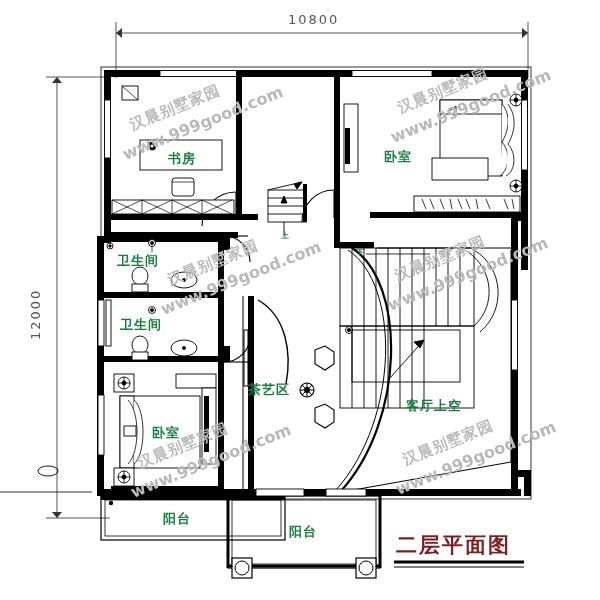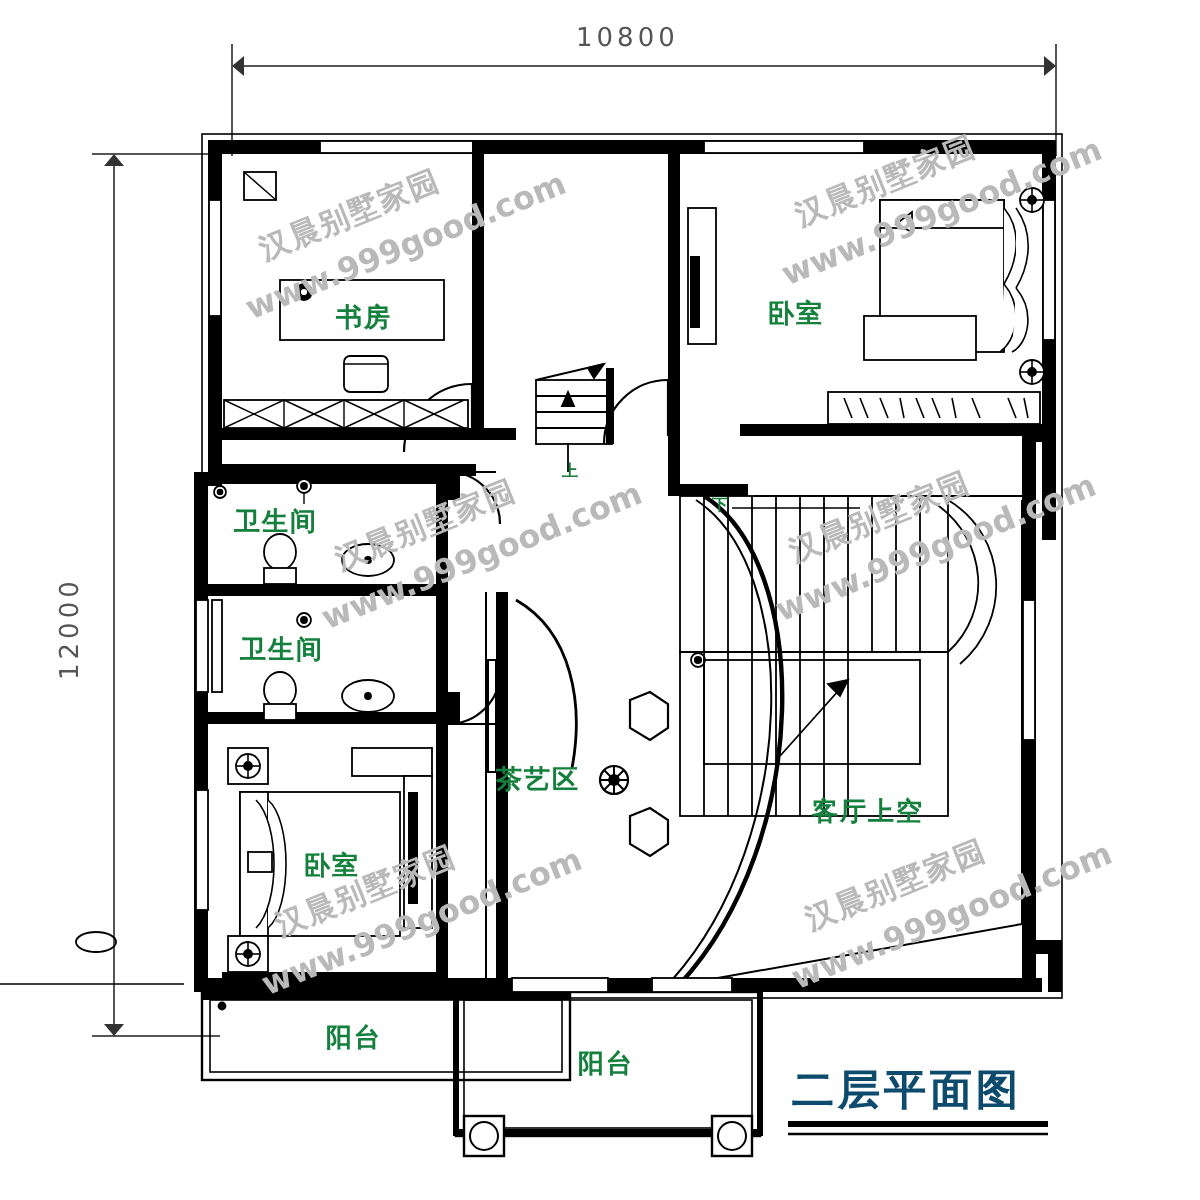--- a/index.html
+++ b/index.html
@@ -59,21 +59,21 @@
     font-size: 13px;
     letter-spacing: 2px;
     white-space: nowrap;
   }
   .lbl-dim-v {
     transform: rotate(-90deg);
     transform-origin: left top;
   }
   .lbl-title {
     position: absolute;
-    color: #0c4a6e;
+    color: #7f1d1d;
     font-family: "DejaVu Sans", "Liberation Sans", sans-serif;
     font-weight: bold;
     font-size: 21px;
     letter-spacing: 2px;
     white-space: nowrap;
   }
 </style>
 </head>
 <body>
 

